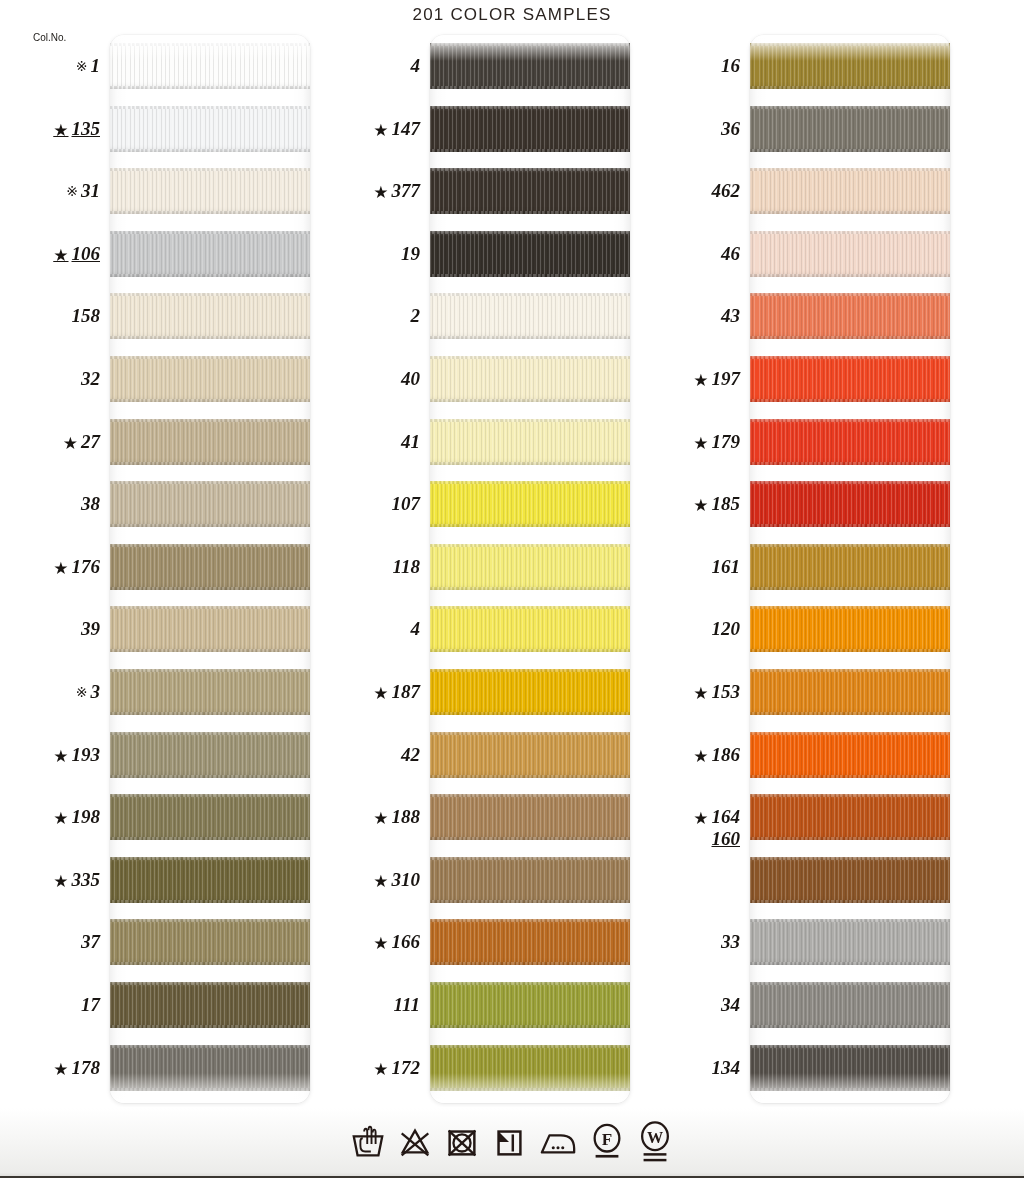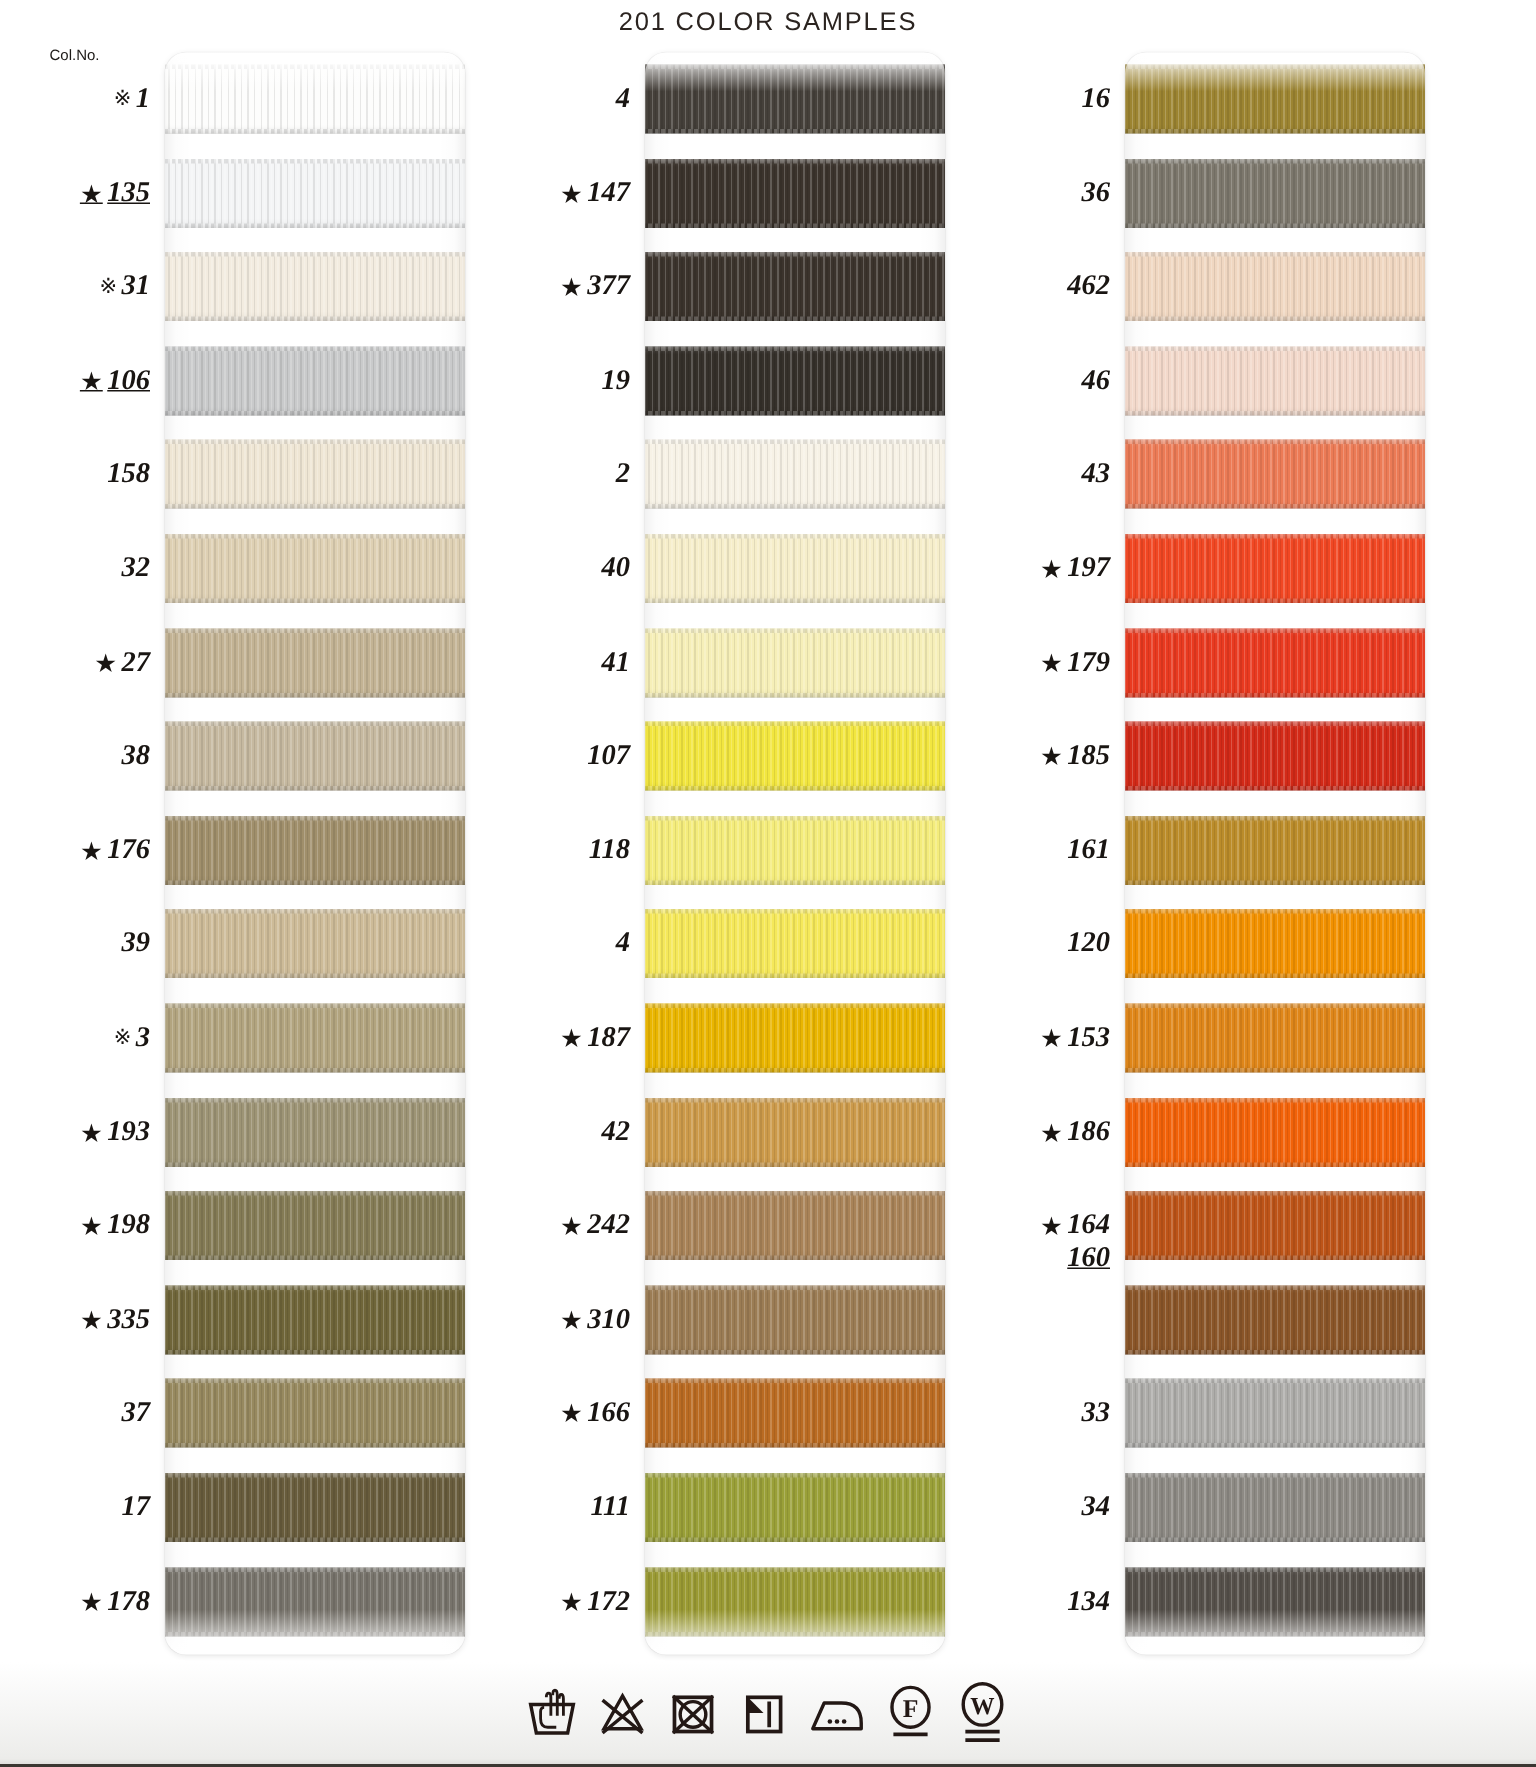--- a/index.html
+++ b/index.html
@@ -373,21 +373,21 @@
       <div class="label" style="top: 160.2px;"><span class="mark">★</span><span>377</span></div>
       <div class="label" style="top: 222.8px;"><span>19</span></div>
       <div class="label" style="top: 285.4px;"><span>2</span></div>
       <div class="label" style="top: 348px;"><span>40</span></div>
       <div class="label" style="top: 410.6px;"><span>41</span></div>
       <div class="label" style="top: 473.2px;"><span>107</span></div>
       <div class="label" style="top: 535.8px;"><span>118</span></div>
       <div class="label" style="top: 598.4px;"><span>4</span></div>
       <div class="label" style="top: 661px;"><span class="mark">★</span><span>187</span></div>
       <div class="label" style="top: 723.6px;"><span>42</span></div>
-      <div class="label" style="top: 786.2px;"><span class="mark">★</span><span>242</span></div>
+      <div class="label" style="top: 786.2px;"><span class="mark">★</span><span>188</span></div>
       <div class="label" style="top: 848.8px;"><span class="mark">★</span><span>310</span></div>
       <div class="label" style="top: 911.4px;"><span class="mark">★</span><span>166</span></div>
       <div class="label" style="top: 974px;"><span>111</span></div>
       <div class="label" style="top: 1036.6px;"><span class="mark">★</span><span>172</span></div>
     </div>
 
   <div class="column col-2">
     <div class="card"></div>
     <div class="rows">
         <div class="row" style="top: 0px;">

